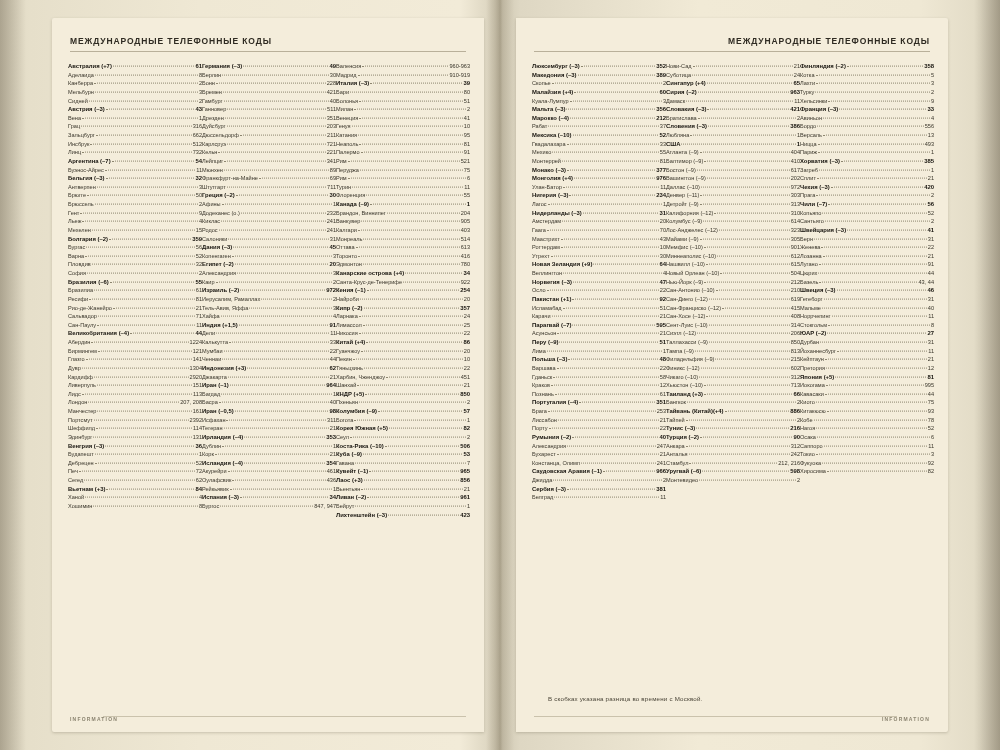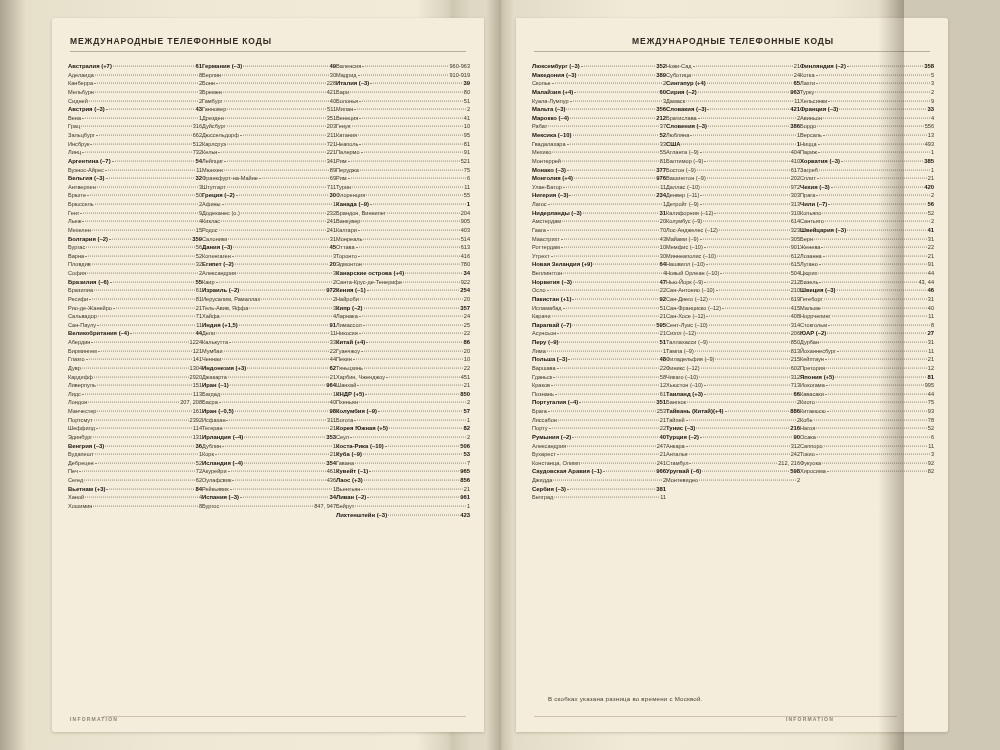--- a/index.html
+++ b/index.html
@@ -3,21 +3,21 @@
 <meta charset="utf-8">
 <style>
   html,body{margin:0;padding:0;}
   body{
     width:1000px;height:750px;
     background:#cfc8b4;
     font-family:"Liberation Sans", sans-serif;
     overflow:hidden;
   }
   #page{
-    position:relative;width:904px;height:750px;
+    position:relative;width:1000px;height:750px;
     background:linear-gradient(90deg,#ded7c2 0%, #e6dfca 3%, #efe8d4 20%, #f2ebd8 46%, #d9d2bd 49.5%, #cdc6b1 50%, #ded7c3 52%, #f1ead6 70%, #efe8d4 92%, #e2dbc6 98%, #cfc8b4 100%);
     box-sizing:border-box;
   }
   
   #page:before{
     content:"";position:absolute;left:0;top:0;width:26px;height:750px;
     background:linear-gradient(90deg, rgba(90,80,60,.38), rgba(90,80,60,0));
     pointer-events:none;
   }
   #page:after{

